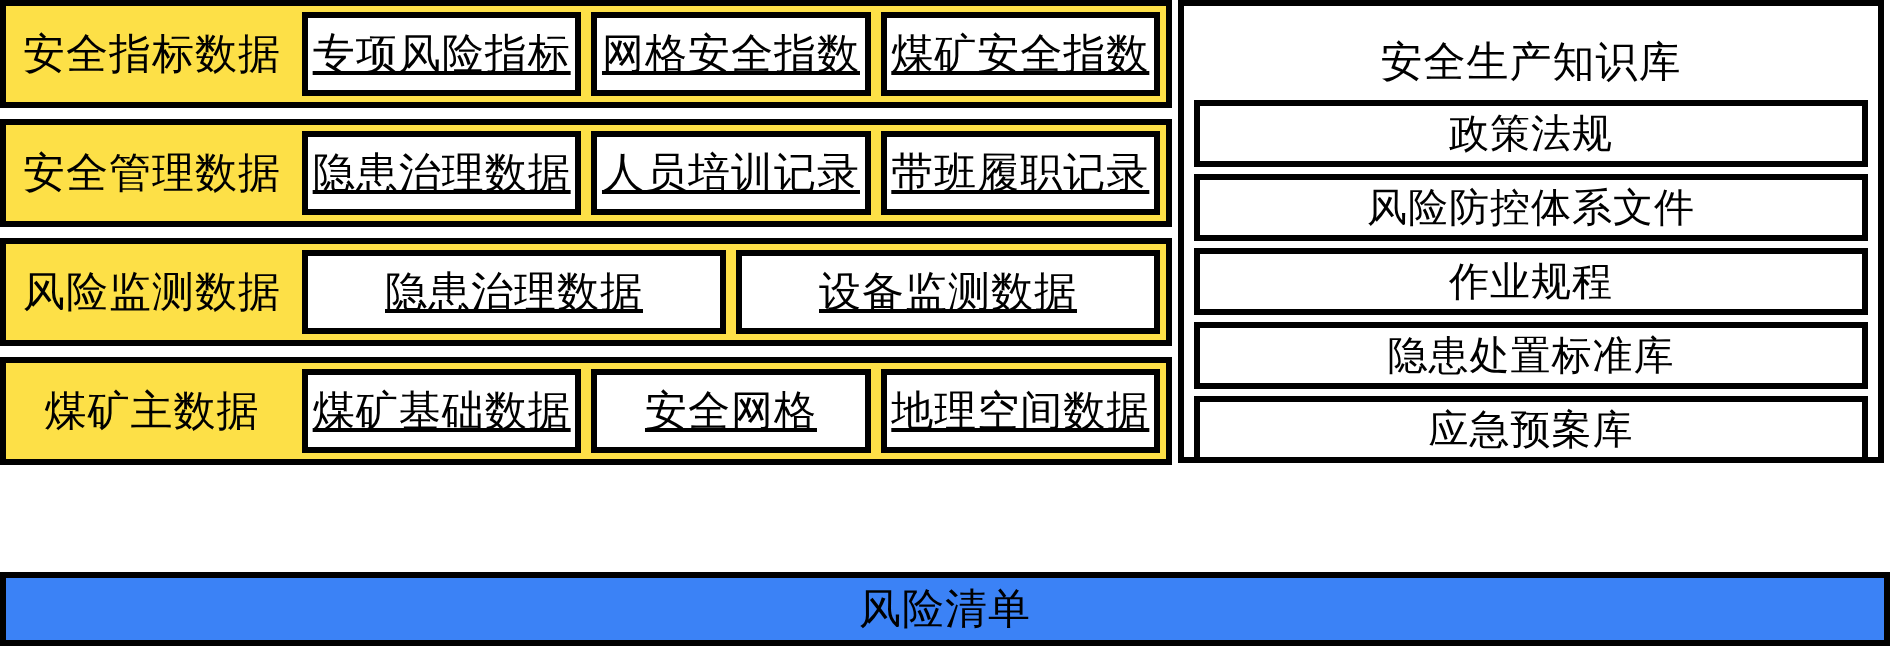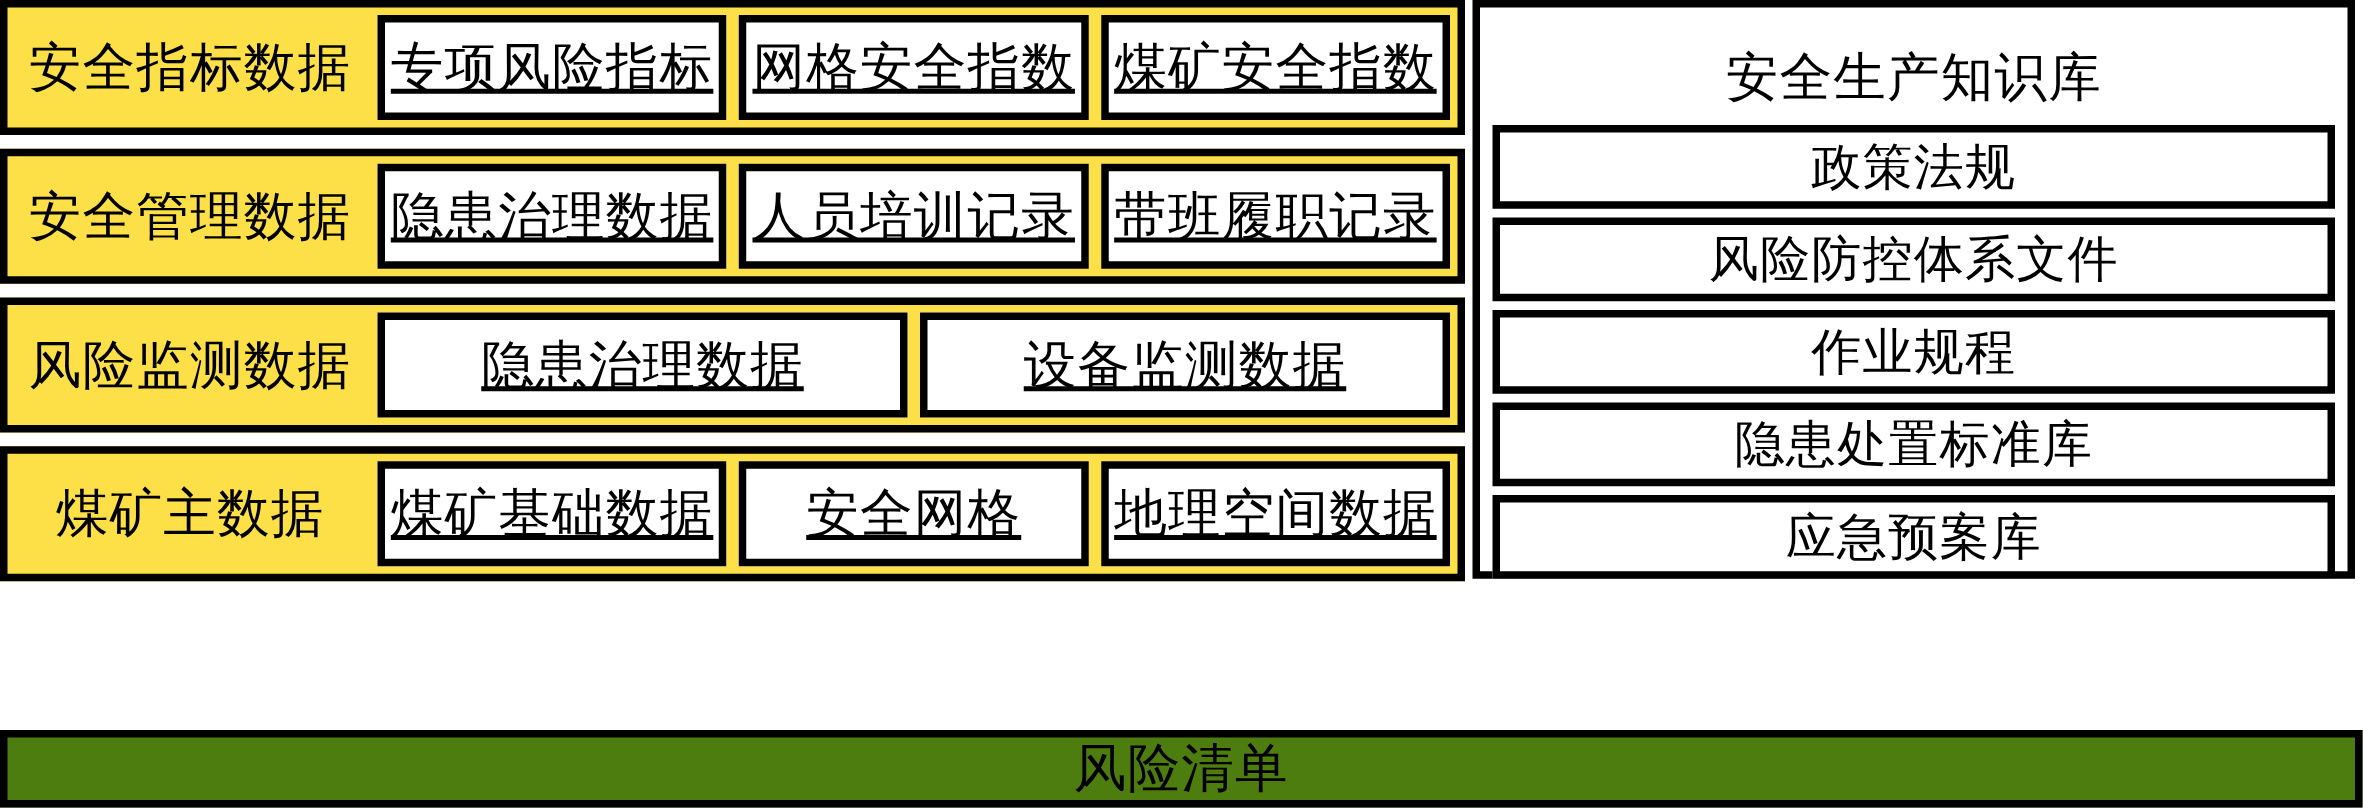--- a/index.html
+++ b/index.html
@@ -130,24 +130,24 @@
     white-space: nowrap;
   }
   .kb-item:last-child { margin-bottom: 0; }
 
   
   #bottom-bar {
     position: absolute;
     left: 0;
     bottom: 0;
     width: 1890px;
-    height: 62px;
-    box-sizing: border-box;
-    border: 6px solid #000000;
-    background: #4d7c0f;
+    height: 74px;
+    box-sizing: border-box;
+    border: 6px solid #000000;
+    background: #3b82f6;
     display: flex;
     align-items: center;
     justify-content: center;
     font-size: 42px;
     letter-spacing: 1px;
     white-space: nowrap;
   }
 </style>
 </head>
 <body>

